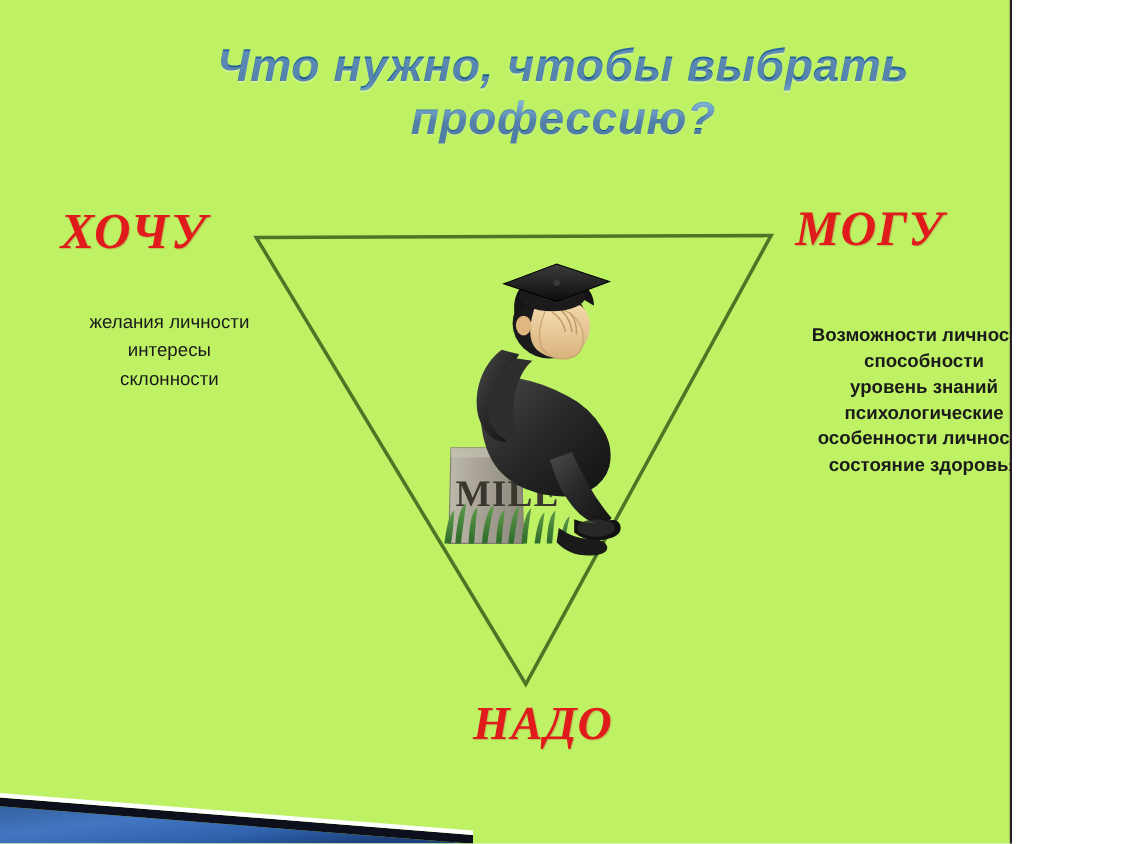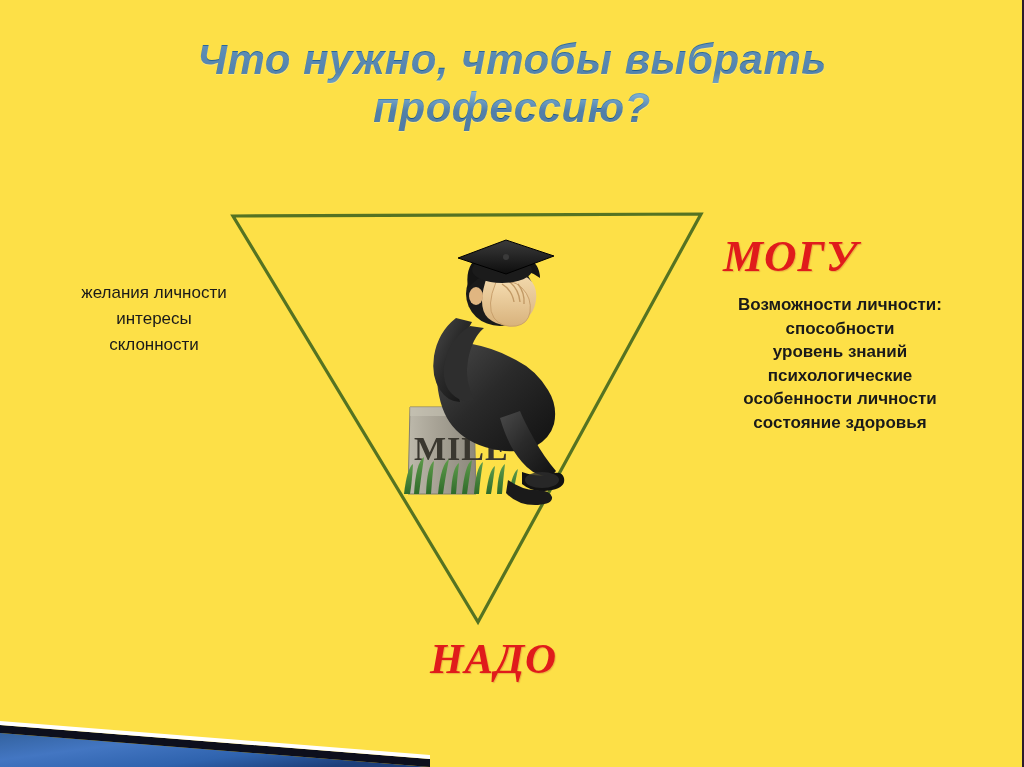--- a/index.html
+++ b/index.html
@@ -2,23 +2,23 @@
 <html lang="ru"><head>
 <meta charset="utf-8">
 <style>
   html, body {
     margin: 0;
     padding: 0;
     background: #ffffff;
   }
   #slide {
     position: relative;
-    width: 1024px;
+    width: 920px;
     height: 767px;
-    background: #fde047;
+    background: #bef264;
     overflow: hidden;
     font-family: "Liberation Sans", sans-serif;
     border-right: 2px solid #2b1b2b;
     box-sizing: border-box;
   }
 
   
   #title {
     position: absolute;
     left: 0;
@@ -64,21 +64,20 @@
     left: 55px;
     top: 183px;
     font-size: 46px;
     letter-spacing: 2px;
   }
   #word-mogu {
     left: 723px;
     top: 182px;
     font-size: 45px;
     letter-spacing: 1px;
-    margin-top: 48px;
   }
   #word-nado {
     left: 430px;
     top: 634px;
     font-size: 43px;
     letter-spacing: 1px;
   }
 
   
   .desc {
@@ -224,20 +223,21 @@
     </g>
 
     <g>
       <ellipse cx="106" cy="48" rx="30" ry="13" fill="#1b1b1b"></ellipse>
       <path d="M62 36 L110 18 L158 34 L110 52 Z" fill="url(#capGrad)"></path>
       <path d="M62 36 L110 18 L158 34 L110 52 Z" fill="none" stroke="#000" stroke-width="1"></path>
       <circle cx="110" cy="35" r="3" fill="#3a3a3a"></circle>
     </g>
   </svg>
 
+  <div class="corner-word" id="word-hochu">ХОЧУ</div>
   <div class="corner-word" id="word-mogu">МОГУ</div>
   <div class="corner-word" id="word-nado">НАДО</div>
 
   <div class="desc" id="desc-left">желания личности
 интересы
 склонности</div>
   <div class="desc" id="desc-right">Возможности личности:
 способности
 уровень знаний
 психологические

